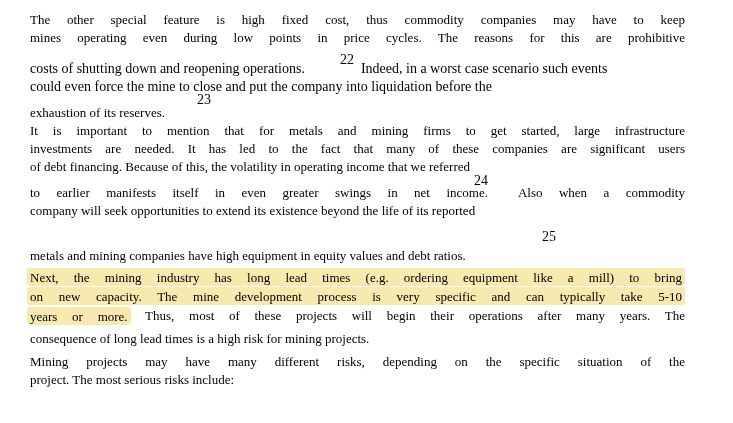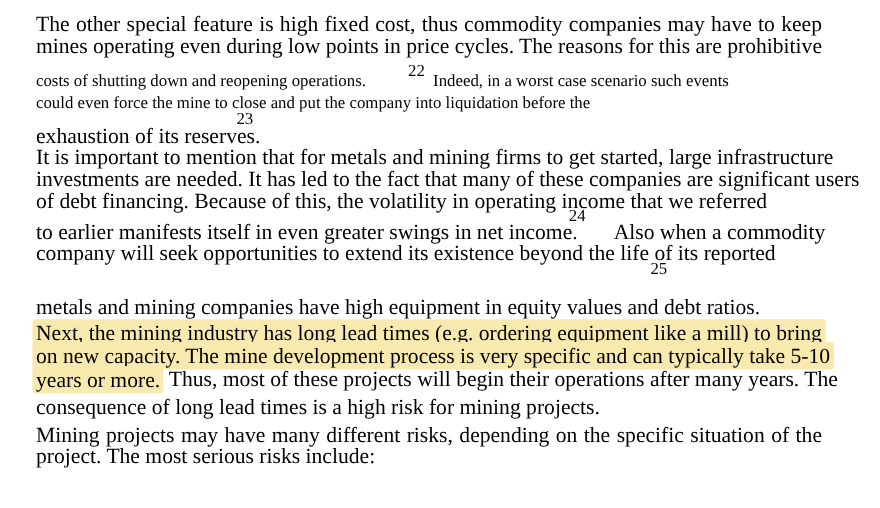--- a/index.html
+++ b/index.html
@@ -15,21 +15,21 @@
     position: absolute; left: 0; top: 0;
     width: 733px; height: 423px;
     background: #ffffff;
   }
   .line {
     position: absolute;
     left: 30px;
     width: 655px;
     height: 18px;
     line-height: 18px;
-    font-size: 18px;
+    font-size: 13px;
     white-space: nowrap;
     color: #000;
   }
   .just {
     text-align: justify;
     text-align-last: justify;
   }
   .small {
     font-size: 14px;
   }
@@ -44,21 +44,21 @@
   }
   .fn {
     position: absolute;
     font-size: 14px;
     line-height: 20px;
     color: #000;
   }
   #fn22 { left: 340px; top: 50px; }
   #fn23 { left: 197px; top: 90px; }
   #fn24 { left: 474px; top: 171px; }
-  #fn25 { left: 542px; top: 215px; }
+  #fn25 { left: 542px; top: 227px; }
 
   #l1  { top: 11px; }
   #l2  { top: 29px; }
   #l3  { top: 60px; }
   #l4  { top: 78px; }
   #l5  { top: 104px; }
   #l6  { top: 122px; }
   #l7  { top: 140px; }
   #l8  { top: 158px; }
   #l9  { top: 184px; }

